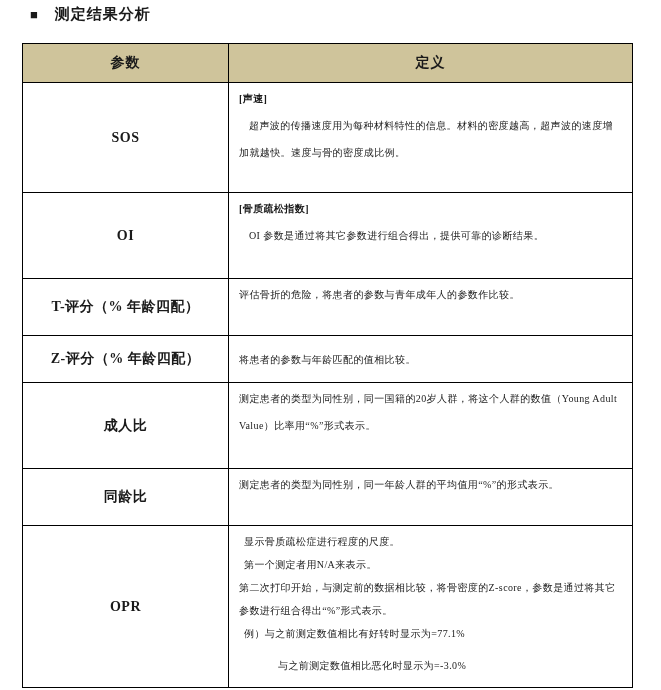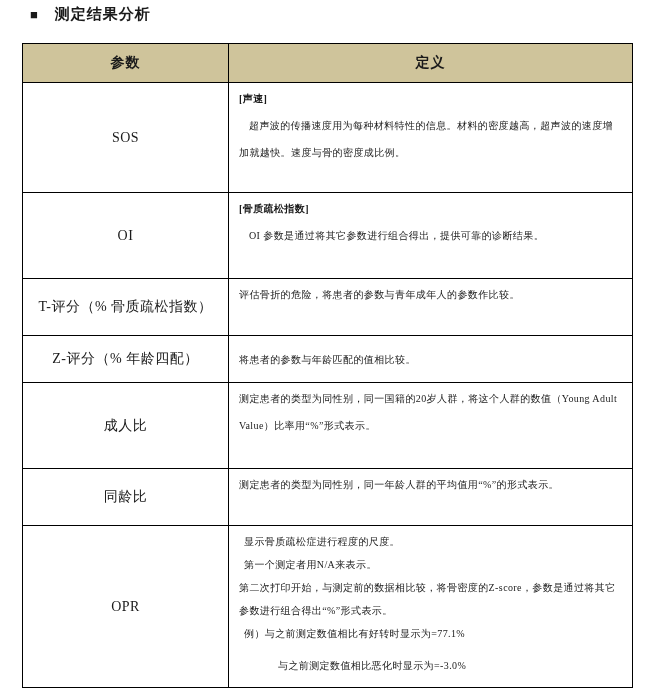--- a/index.html
+++ b/index.html
@@ -38,21 +38,21 @@
     background: #cfc49b;
     font-size: 14px;
     font-weight: bold;
     text-align: center;
     vertical-align: middle;
     letter-spacing: 1px;
   }
   td.param {
     text-align: center;
     vertical-align: middle;
-    font-weight: normal;
+    font-weight: bold;
     font-size: 14px;
     letter-spacing: 0.5px;
     padding: 14px 4px;
   }
   td.def {
     vertical-align: top;
     font-size: 10px;
     letter-spacing: 0.4px;
     padding: 2px 10px 2px 10px;
     line-height: 27px;
@@ -100,21 +100,21 @@
       </td>
     </tr>
     <tr class="r-oi">
       <td class="param">OI</td>
       <td class="def">
         <div class="bracket">[骨质疏松指数]</div>
         <div class="para indent1">OI 参数是通过将其它参数进行组合得出，提供可靠的诊断结果。</div>
       </td>
     </tr>
     <tr class="r-t">
-      <td class="param">T-评分（% 骨质疏松指数）</td>
+      <td class="param">T-评分（% 年龄四配）</td>
       <td class="def">
         <div class="para">评估骨折的危险，将患者的参数与青年成年人的参数作比较。</div>
       </td>
     </tr>
     <tr class="r-z">
       <td class="param">Z-评分（% 年龄四配）</td>
       <td class="def">
         <div class="para">将患者的参数与年龄匹配的值相比较。</div>
       </td>
     </tr>

